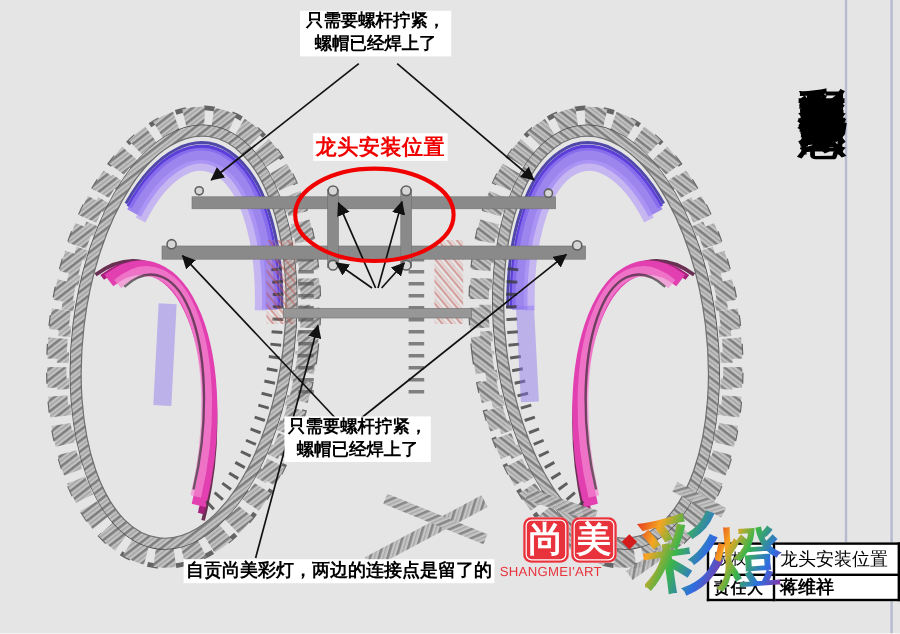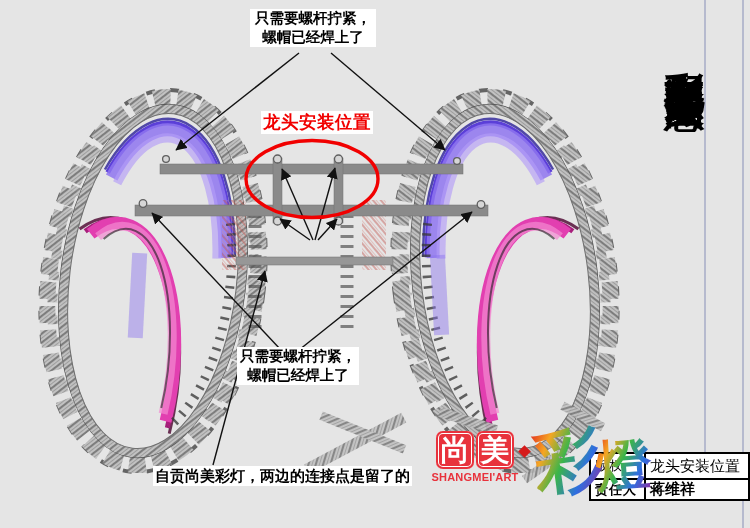--- a/index.html
+++ b/index.html
@@ -24,22 +24,22 @@
         font-family:"Liberation Serif","DejaVu Serif",serif;background:#fff;}
   #info-table td{border:2px solid #000;padding:0 4px;color:#000;}
   #info-table td.lbl{width:45px;font-size:13px;letter-spacing:1px;}
   #info-table td.val{width:94px;font-size:15px;}
   #info-table tr.r1 td{height:24px;} #info-table tr.r2 td{height:16px;font-weight:bold;}
   #info-table tr.r3 td{height:18px;}
   #seal-logo{position:absolute;z-index:6;left:436px;top:431px;display:flex;gap:2px;}
   .seal{width:38px;height:38px;background:#e8323c;border-radius:7px;color:#fff;
         font-weight:bold;font-size:29px;line-height:38px;text-align:center;
         box-shadow:inset 0 0 0 2px #e8323c, inset 0 0 0 3px #fff;}
-  #seal-caption{position:absolute;z-index:6;left:431px;top:471px;width:88px;text-align:center;
-        color:#e8323c;font-weight:bold;font-size:11px;letter-spacing:.2px;}
+  #seal-caption{position:absolute;z-index:6;left:415px;top:471px;width:88px;text-align:center;
+        color:#e8323c;font-weight:normal;font-size:11px;letter-spacing:.2px;}
   #red-diamond{position:absolute;z-index:6;left:520px;top:447px;width:9px;height:9px;
         background:#d51c1c;transform:rotate(45deg);}
   #cai-lamp{position:absolute;z-index:7;left:534px;top:414px;width:130px;height:110px;}
   .rainbow{position:absolute;font-weight:bold;color:#b5379f;
         font-family:"Liberation Serif","DejaVu Serif",serif;}
   @supports (-webkit-background-clip:text){
     .rainbow{background:linear-gradient(120deg,#e2251f 5%,#f5a623 25%,#3bb54a 45%,#2e6fe0 68%,#8e2ea0 90%);
         -webkit-background-clip:text;background-clip:text;color:transparent;}
   }
   #cai-char{left:0;top:2px;font-size:68px;transform:rotate(-8deg);}

